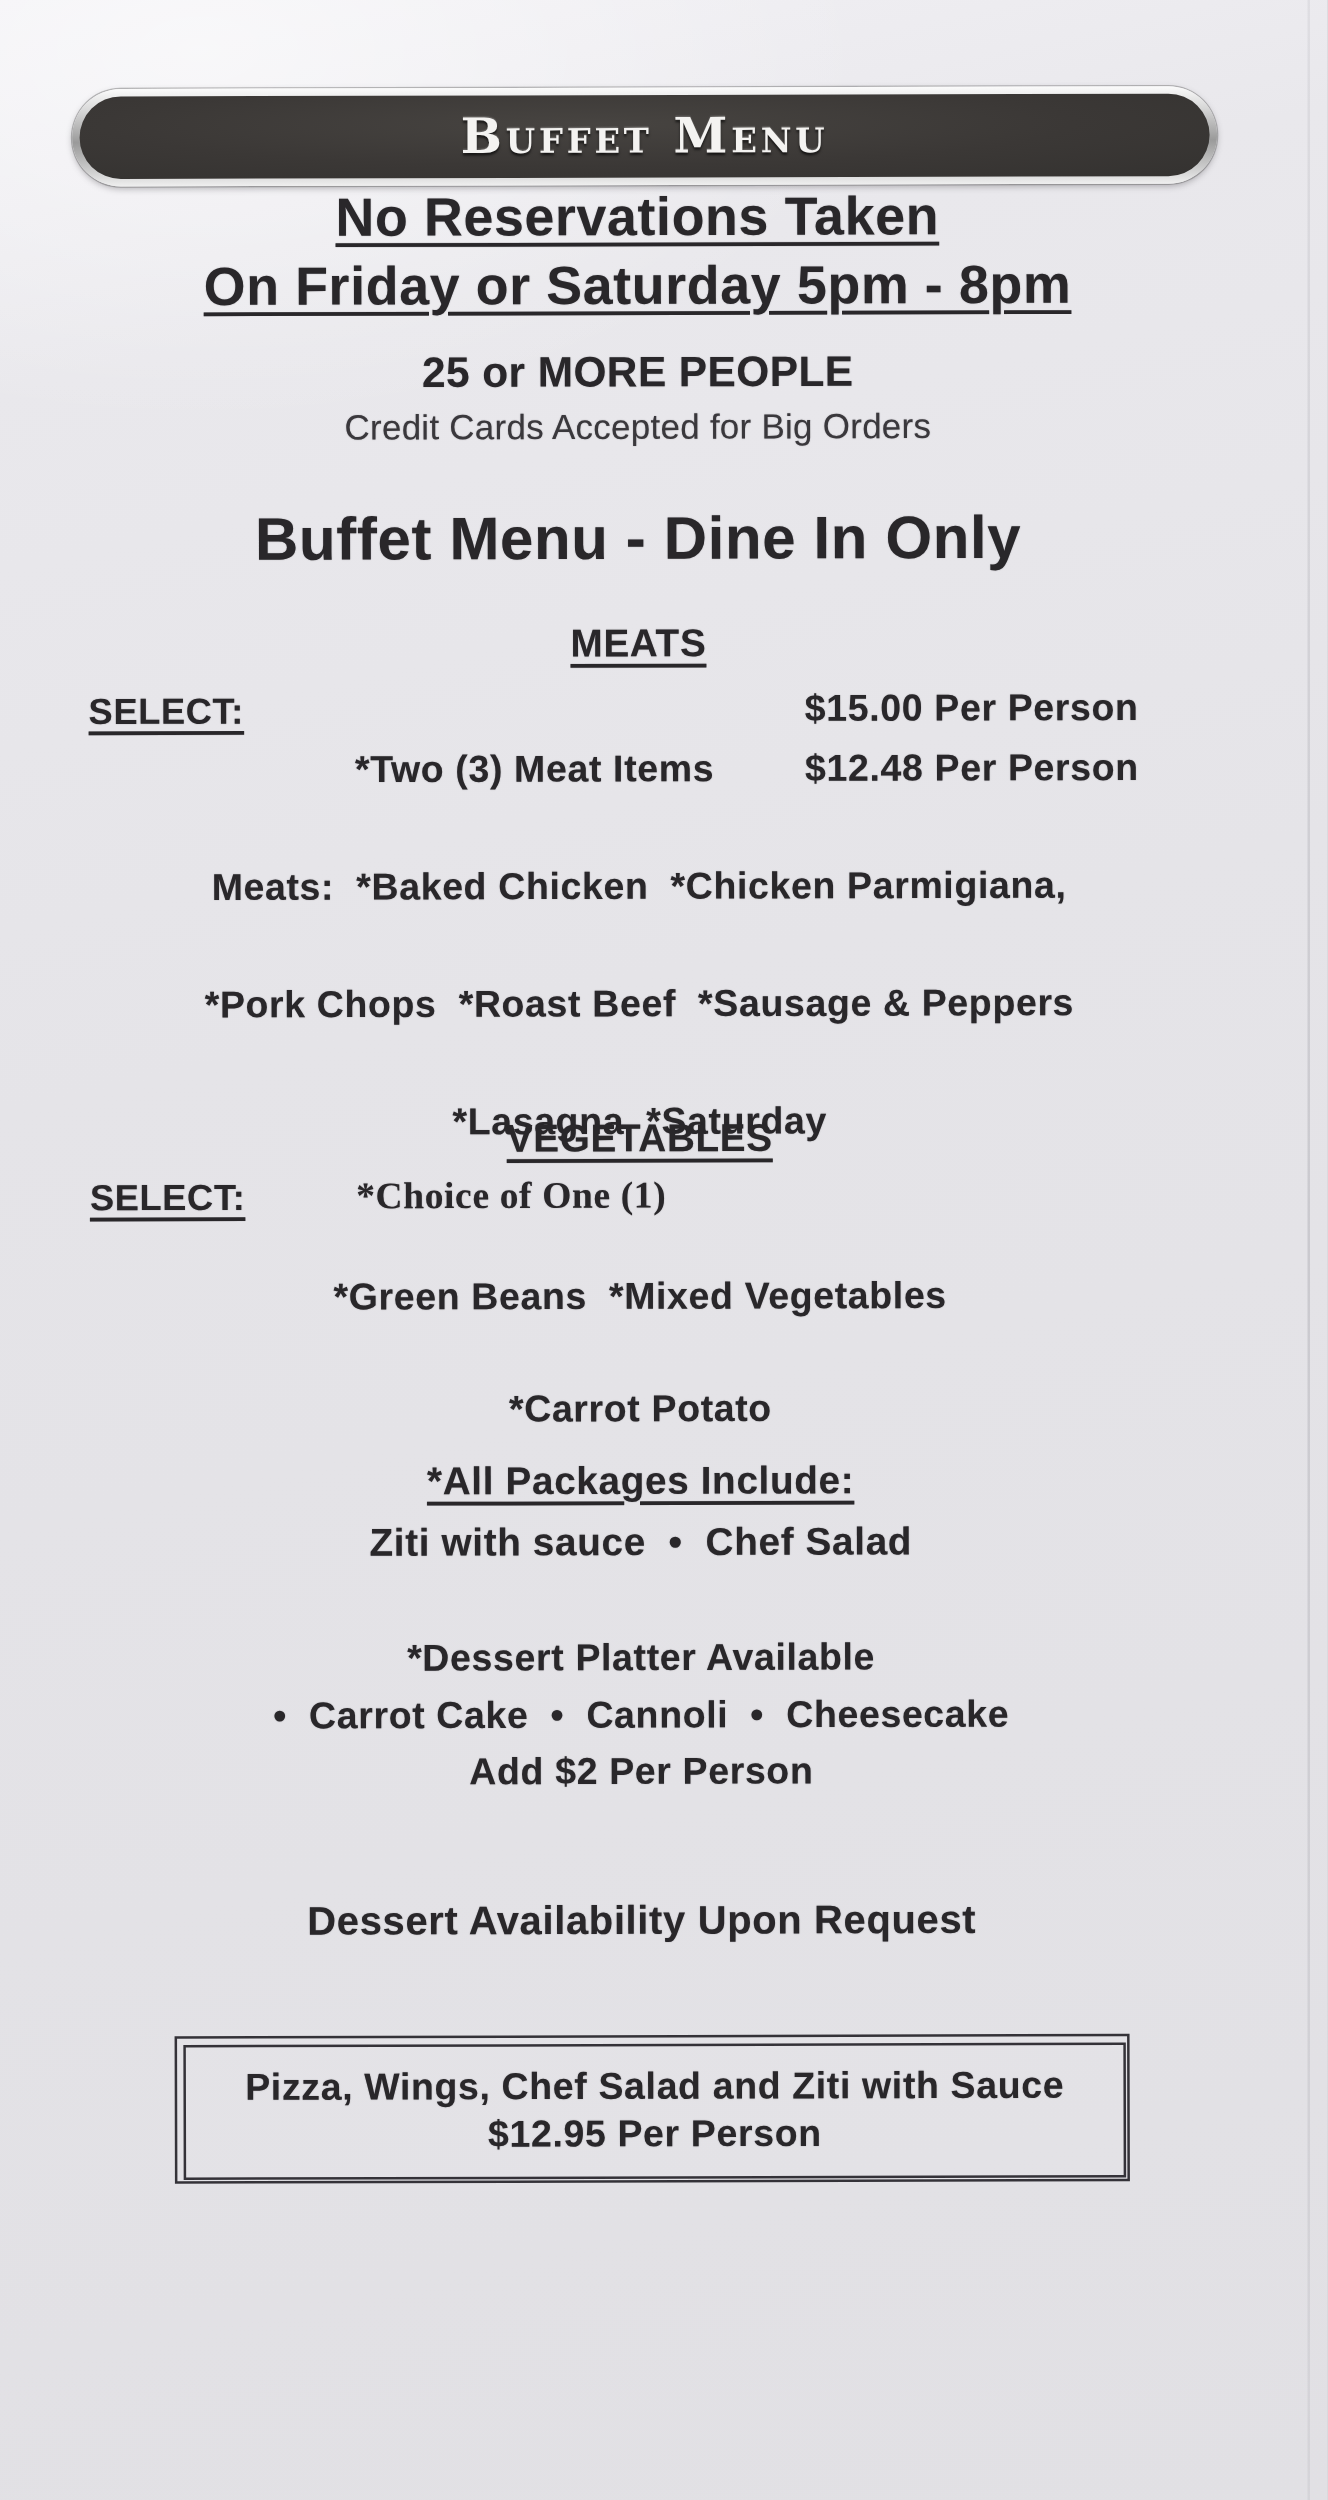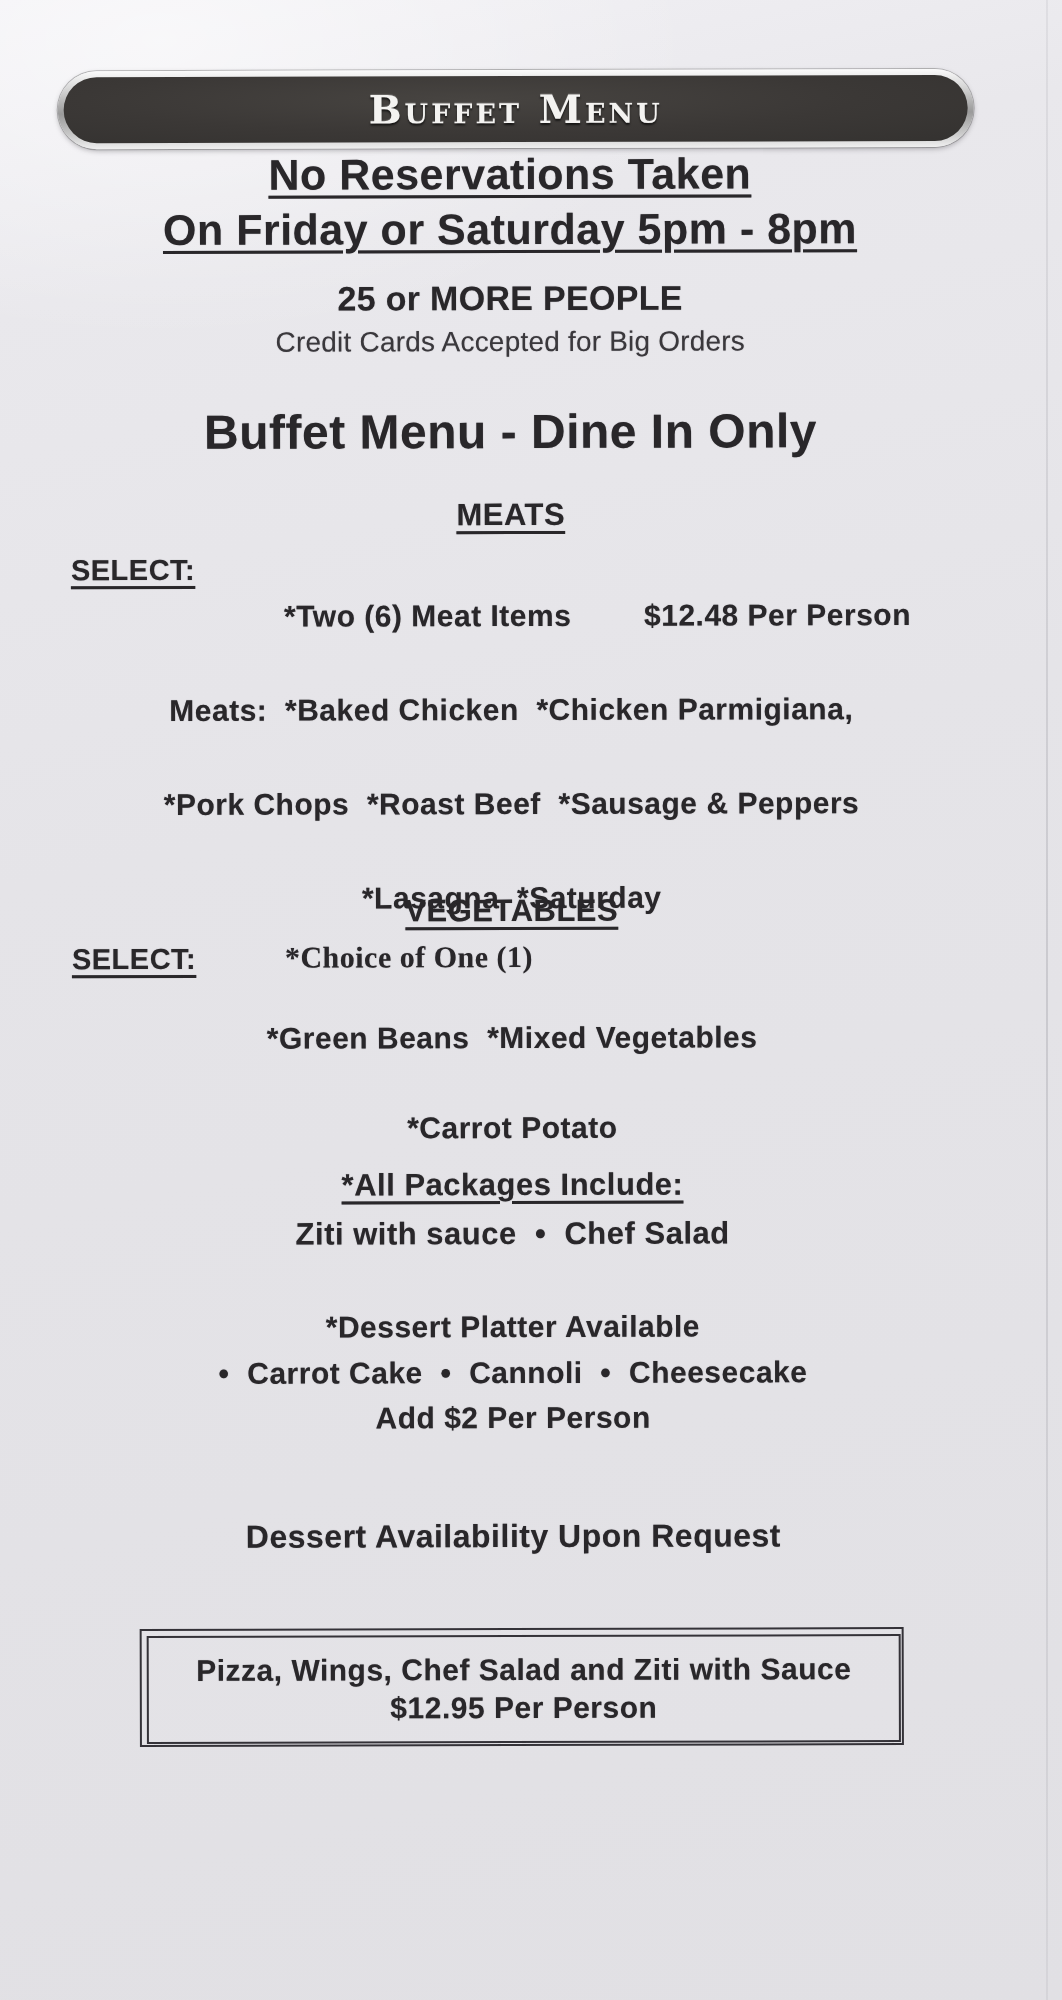--- a/index.html
+++ b/index.html
@@ -107,21 +107,22 @@
 
     <div class="center txt b u sub1">No Reservations Taken</div>
     <div class="center txt b u sub2">On Friday or Saturday 5pm - 8pm</div>
     <div class="center txt b people">25 or MORE PEOPLE</div>
     <div class="center txt credit">Credit Cards Accepted for Big Orders</div>
 
     <div class="center txt b main-title">Buffet Menu - Dine In Only</div>
 
     <div class="center txt b u sec-head meats-head">MEATS</div>
     <div class="select-label txt b u meats-select-label">SELECT:</div>
-    <div class="opt-item txt b row2">*Two (6) Meat Items</div>
+    <div class="opt-price txt b row1">$15.00 Per Person</div>
+    <div class="opt-item txt b row2">*Two (3) Meat Items</div>
     <div class="opt-price txt b row2">$12.48 Per Person</div>
 
     <div class="center txt b meats-list"><span>Meats:  *Baked Chicken  *Chicken Parmigiana,</span><br>
 <span>*Pork Chops  *Roast Beef  *Sausage &amp; Peppers</span><br>
 <span>*Lasagna  *Saturday</span></div>
 
     <div class="center txt b u sec-head veg-head">VEGETABLES</div>
     <div class="select-label txt b u veg-select-label">SELECT:</div>
     <div class="opt-item txt b veg-choice">*Choice of One (1)</div>
 

